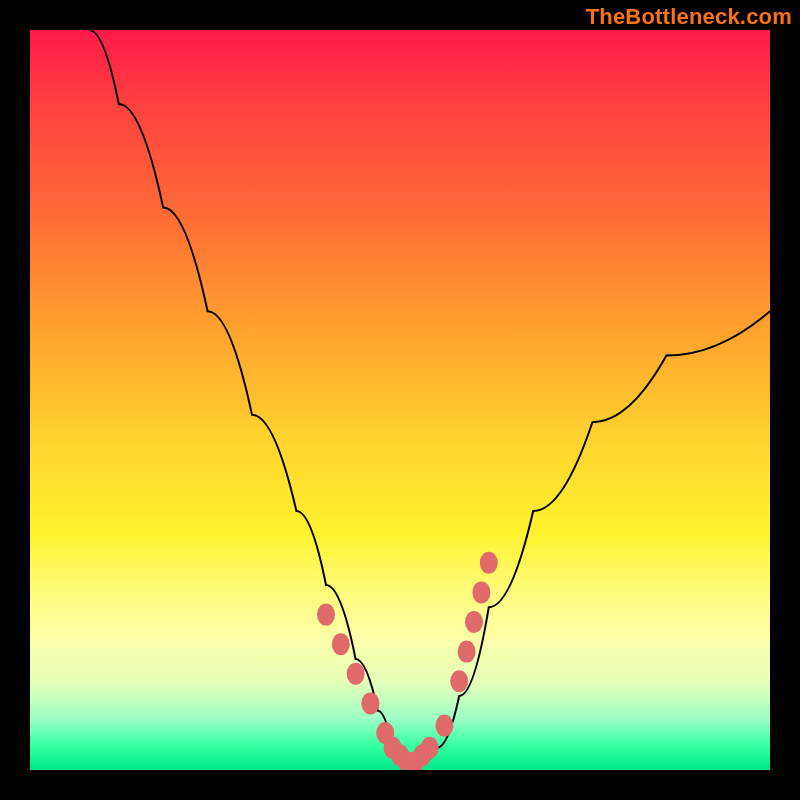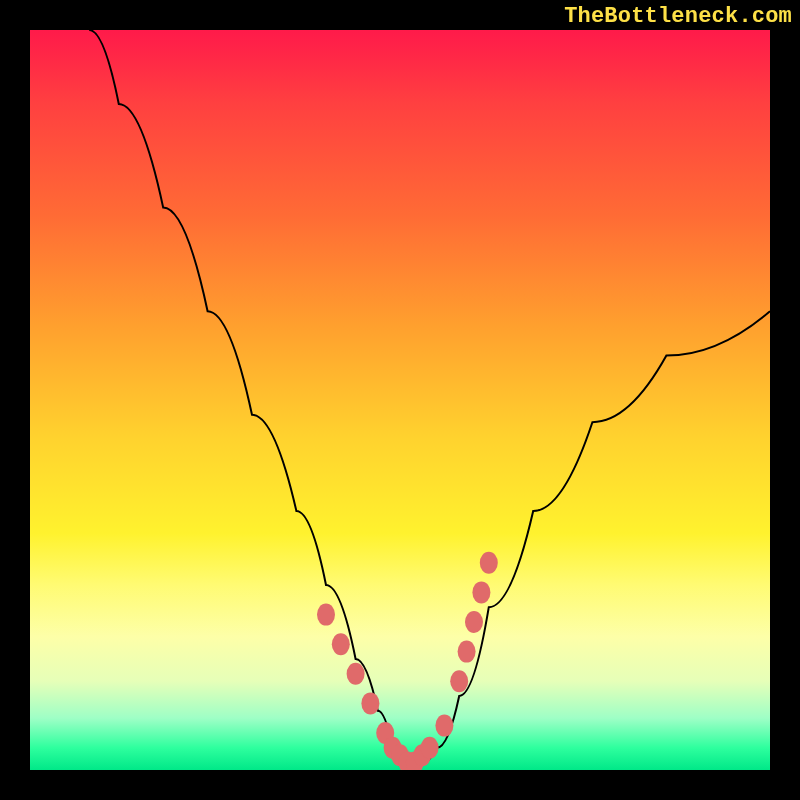--- a/index.html
+++ b/index.html
@@ -34,24 +34,24 @@
       #e6ffb8 88%,
       #9effc6 93%,
       #2eff9e 97%,
       #00e888 100%
     );
   }
   .watermark {
     position: absolute;
     top: 4px;
     right: 8px;
-    font-family: Liberation Mono, monospace;
+    font-family: Liberation Sans, sans-serif;
     font-size: 22px;
     font-weight: 600;
-    color: #fde047;
+    color: #f97316;
     letter-spacing: 0.2px;
     z-index: 5;
   }
   svg.curves {
     position: absolute;
     left: 0;
     top: 0;
     width: 740px;
     height: 740px;
     z-index: 3;

